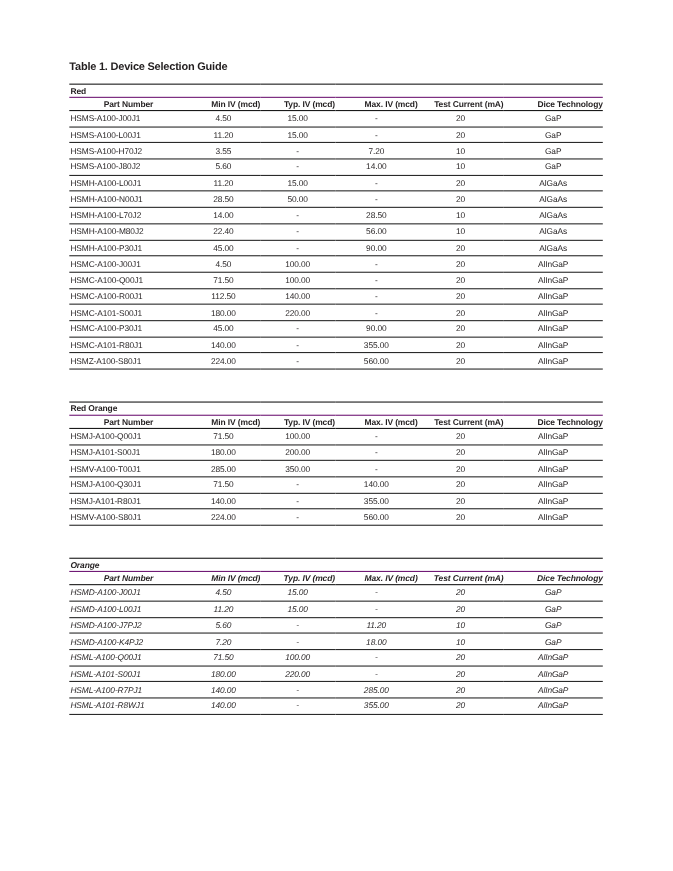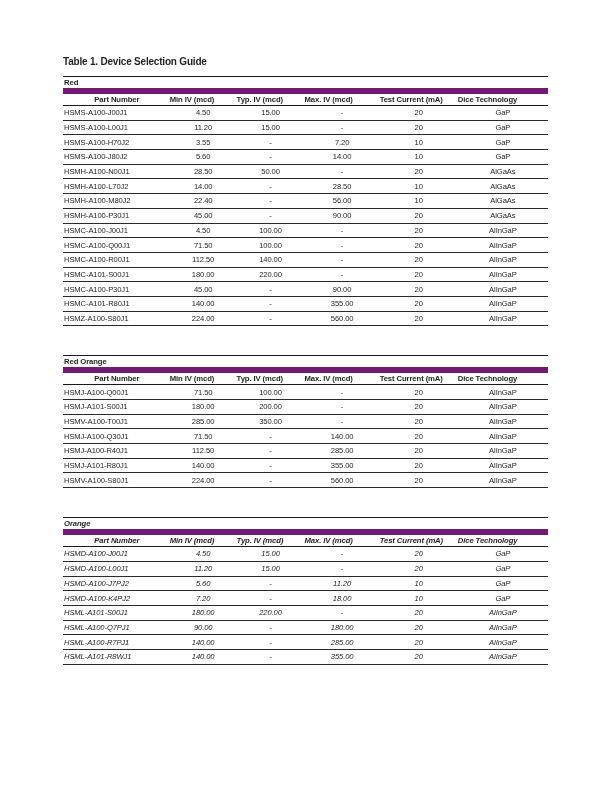--- a/index.html
+++ b/index.html
@@ -31,34 +31,34 @@
   table.device-table {
     width: 100%;
     border-collapse: collapse;
     table-layout: fixed;
   }
   table.device-table + table.device-table { margin-top: 29px; }
   table.device-table:nth-of-type(3) { margin-top: 25px; font-style: italic; }
 
   tr.label-row td {
     border-top: 1.2px solid #1a1a1a;
-    border-bottom: 6px solid #701a75;
+    border-bottom: 1px solid #701a75;
     font-weight: bold;
     font-size: 7.7px;
     height: 12px;
     text-align: left;
     padding: 1px 0 1px 1px;
     letter-spacing: -0.1px;
   }
   tr.header-row th {
     border-bottom: 1.8px solid #1a1a1a;
     font-weight: bold;
     font-size: 7.7px;
     height: 12px;
-    text-align: left;
+    text-align: right;
     vertical-align: middle;
     padding: 1px 0;
     letter-spacing: -0.1px;
     white-space: nowrap;
   }
   tr.header-row th.col-part { text-align: center; padding-left: 1px; }
   tr.data-row td {
     border-bottom: 1px solid #2a2a2a;
     font-size: 7.6px;
     height: 14.7px;
@@ -130,20 +130,28 @@
             </tr>
             <tr class="data-row">
               <td class="cell-part">HSMS-A100-J80J2</td>
               <td>5.60</td>
               <td>-</td>
               <td>14.00</td>
               <td>10</td>
               <td>GaP</td>
             </tr>
             <tr class="data-row">
+              <td class="cell-part">HSMH-A100-L00J1</td>
+              <td>11.20</td>
+              <td>15.00</td>
+              <td>-</td>
+              <td>20</td>
+              <td>AlGaAs</td>
+            </tr>
+            <tr class="data-row">
               <td class="cell-part">HSMH-A100-N00J1</td>
               <td>28.50</td>
               <td>50.00</td>
               <td>-</td>
               <td>20</td>
               <td>AlGaAs</td>
             </tr>
             <tr class="data-row">
               <td class="cell-part">HSMH-A100-L70J2</td>
               <td>14.00</td>
@@ -273,28 +281,20 @@
             </tr>
             <tr class="data-row">
               <td class="cell-part">HSMJ-A100-Q30J1</td>
               <td>71.50</td>
               <td>-</td>
               <td>140.00</td>
               <td>20</td>
               <td>AlInGaP</td>
             </tr>
             <tr class="data-row">
-              <td class="cell-part">HSMJ-A100-R40J1</td>
-              <td>112.50</td>
-              <td>-</td>
-              <td>285.00</td>
-              <td>20</td>
-              <td>AlInGaP</td>
-            </tr>
-            <tr class="data-row">
               <td class="cell-part">HSMJ-A101-R80J1</td>
               <td>140.00</td>
               <td>-</td>
               <td>355.00</td>
               <td>20</td>
               <td>AlInGaP</td>
             </tr>
             <tr class="data-row">
               <td class="cell-part">HSMV-A100-S80J1</td>
               <td>224.00</td>
@@ -352,32 +352,32 @@
             </tr>
             <tr class="data-row">
               <td class="cell-part">HSMD-A100-K4PJ2</td>
               <td>7.20</td>
               <td>-</td>
               <td>18.00</td>
               <td>10</td>
               <td>GaP</td>
             </tr>
             <tr class="data-row">
+              <td class="cell-part">HSML-A100-Q00J1</td>
+              <td>71.50</td>
+              <td>100.00</td>
+              <td>-</td>
+              <td>20</td>
+              <td>AlInGaP</td>
+            </tr>
+            <tr class="data-row">
               <td class="cell-part">HSML-A101-S00J1</td>
               <td>180.00</td>
               <td>220.00</td>
               <td>-</td>
-              <td>20</td>
-              <td>AlInGaP</td>
-            </tr>
-            <tr class="data-row">
-              <td class="cell-part">HSML-A100-Q7PJ1</td>
-              <td>90.00</td>
-              <td>-</td>
-              <td>180.00</td>
               <td>20</td>
               <td>AlInGaP</td>
             </tr>
             <tr class="data-row">
               <td class="cell-part">HSML-A100-R7PJ1</td>
               <td>140.00</td>
               <td>-</td>
               <td>285.00</td>
               <td>20</td>
               <td>AlInGaP</td>

